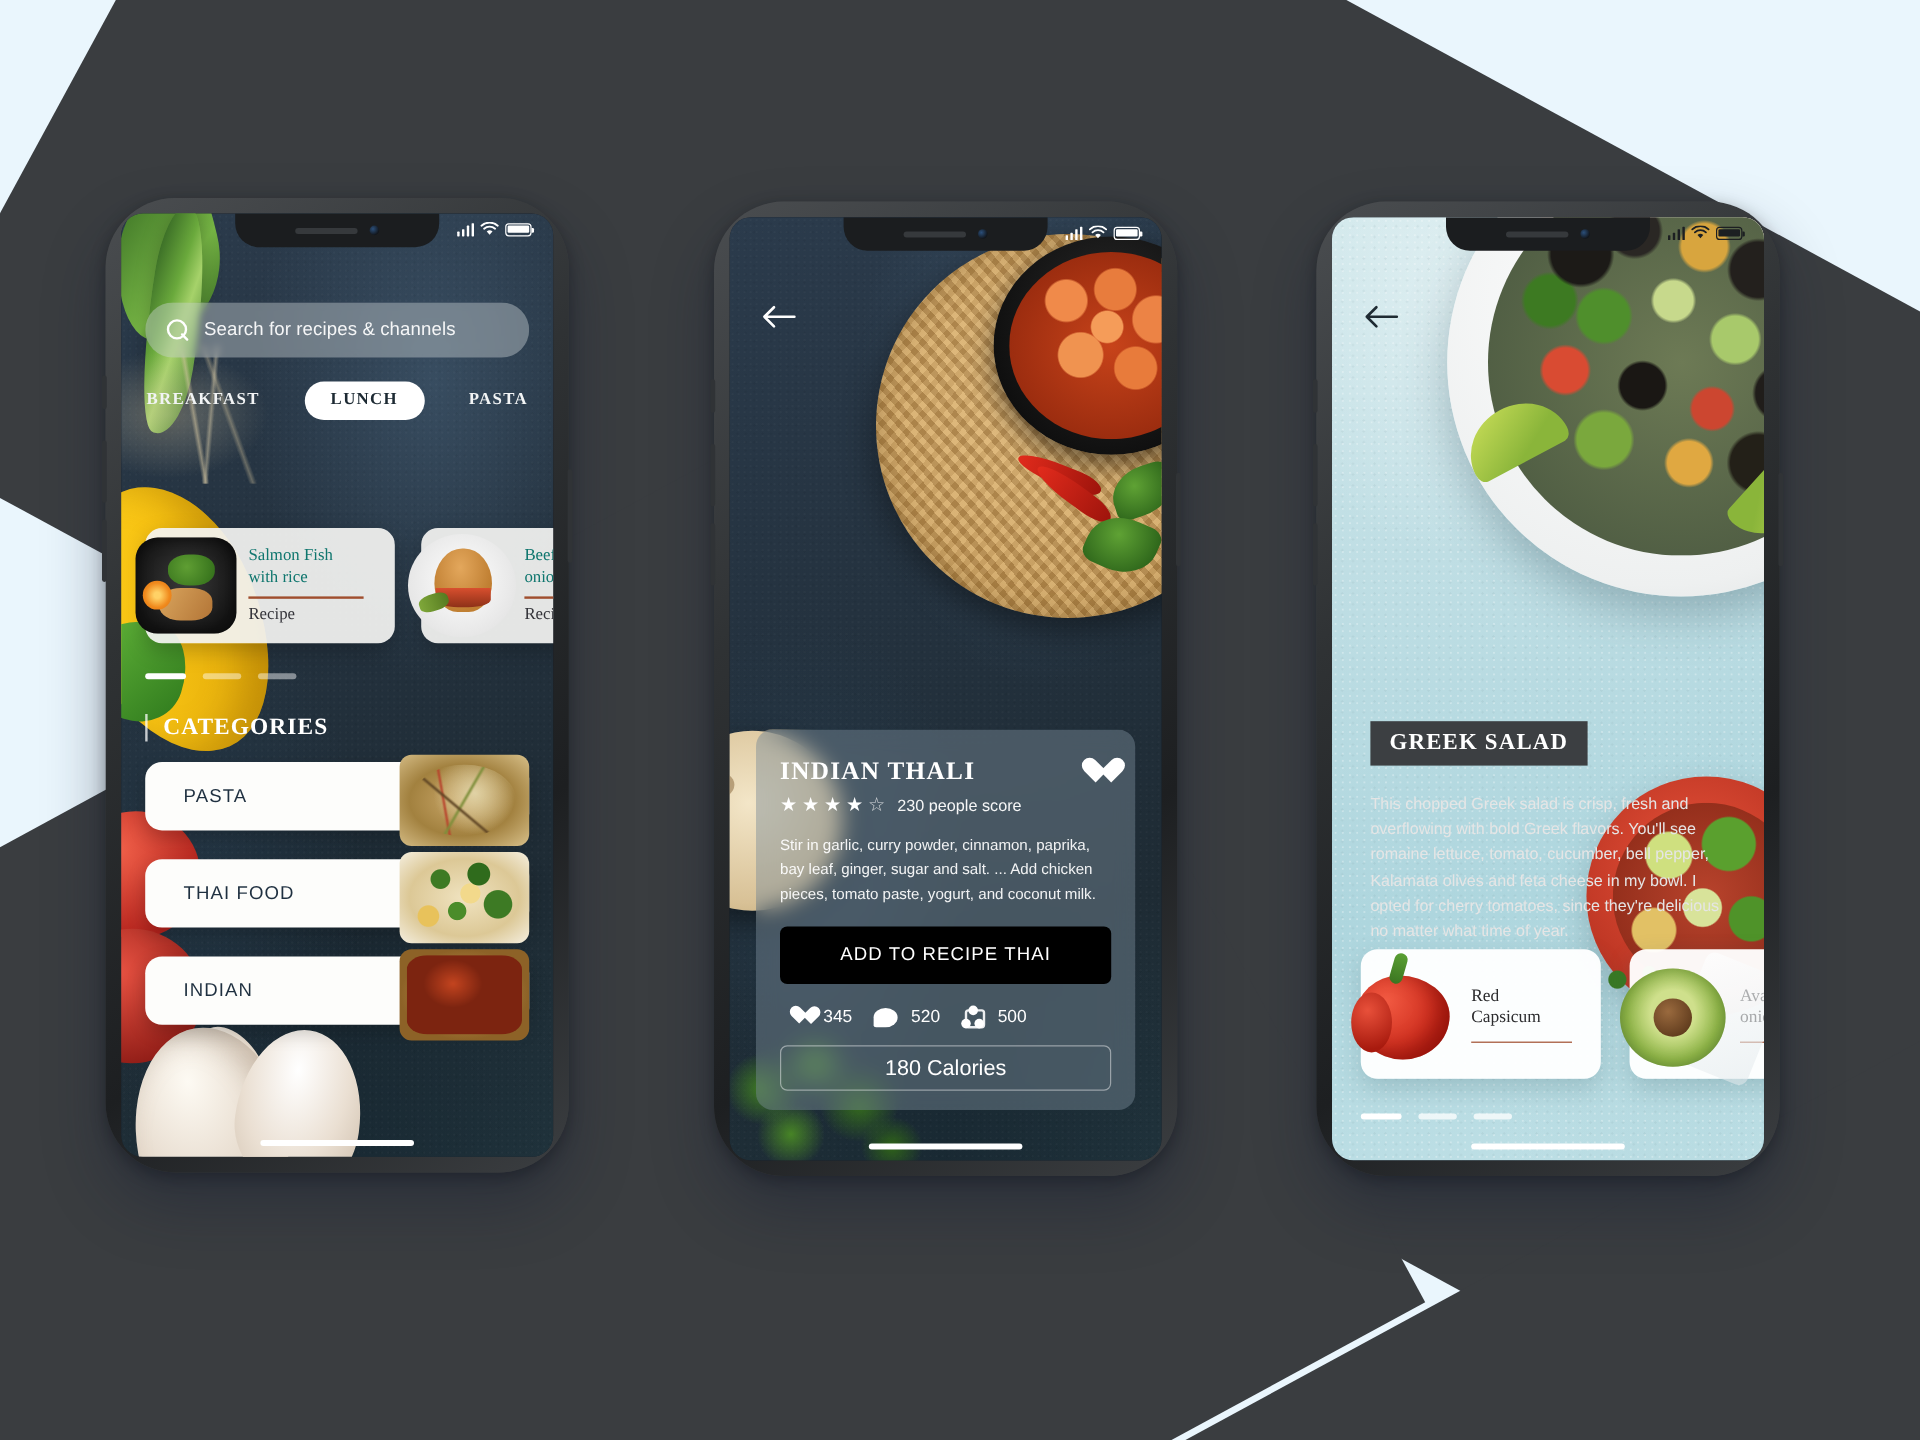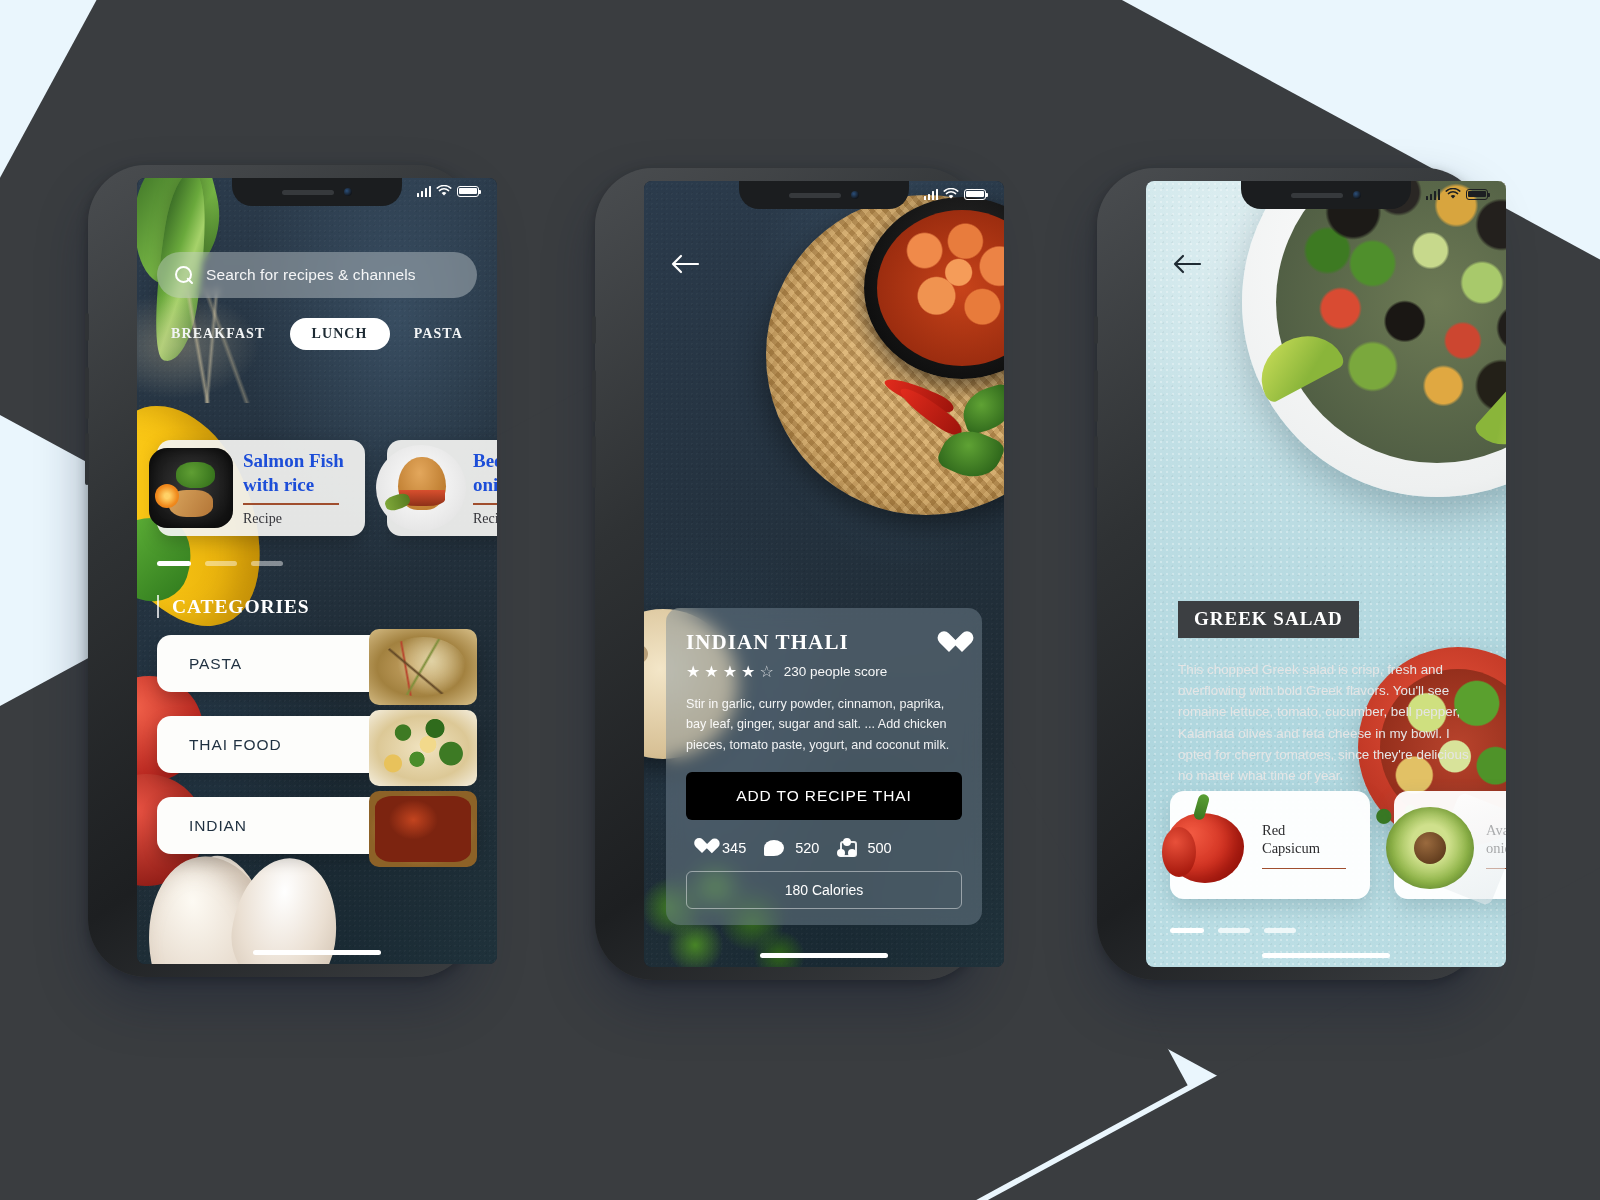--- a/index.html
+++ b/index.html
@@ -48,24 +48,23 @@
     position: absolute;
     width: 386px; height: 812px;
     border-radius: 58px;
     background: linear-gradient(145deg,#4a4d50 0%, #2f3234 35%, #1d1f21 70%, #3b3e41 100%);
     padding: 13px;
     box-shadow: 0 26px 50px rgba(20,30,50,.38), 0 4px 12px rgba(0,0,0,.3);
   }
   .phone-inner {
     position: relative;
     width: 100%; height: 100%;
-    border-radius: 8px;
+    border-radius: 18px;
     overflow: hidden;
     background: #17202b;
-    margin-left: 36px;
   }
   .btn-side {
     position: absolute;
     background: #303336;
     border-radius: 2px;
   }
   .btn-left-1 { left: -3px; top: 148px;  width: 4px; height: 28px; }
   .btn-left-2 { left: -3px; top: 202px;  width: 4px; height: 52px; }
   .btn-left-3 { left: -3px; top: 268px;  width: 4px; height: 52px; }
   .btn-right-1{ right: -3px; top: 226px; width: 4px; height: 78px; }
@@ -233,21 +232,21 @@
   }
   .search-ph { color: rgba(255,255,255,.93); font-size: 15.5px; letter-spacing:.1px; }
 
   .tabs {
     position:absolute; top: 140px; left: 20px; right: 20px;
     display:flex; align-items:center; justify-content: space-between;
   }
   .tab {
     font-family: "Liberation Serif", serif;
     font-size: 14px; font-weight: 700; letter-spacing: 1.1px;
-    color: #f2f4f5; padding: 7px 14px;
+    color: #f2f4f5; padding: 7px 1px;
   }
   .tab.active {
     background:#fff; color:#1d2a33;
     border-radius: 18px; padding: 8px 22px;
   }
 
   .sec-head {
     position:absolute; left: 20px;
     font-family: "Liberation Serif", serif;
     color: #fff; font-weight: 700;
@@ -323,21 +322,21 @@
   .pickle {
     position:absolute; left: 10%; top: 58%;
     width: 28%; height: 16%;
     background: linear-gradient(90deg,#7fa83a,#567a20);
     border-radius: 40%;
     transform: rotate(-18deg);
   }
   .dish-meta { flex:1; min-width:0; }
   .dish-name {
     font-family: "Liberation Serif", serif;
-    font-size: 19px; color: #1d4ed8; line-height: 1.24; font-weight: 700;
+    font-size: 14px; color: #0f766e; line-height: 1.24; font-weight: 400;
     white-space: nowrap;
   }
   .dish-rule { height: 1.4px; background: #a04e2e; margin: 7px 0 6px; width: 86%; }
   .dish-link {
     font-family: "Liberation Serif", serif;
     font-size: 14px; color: #34343a;
   }
 
   .dots { position:absolute; left: 20px; display:flex; gap: 14px; align-items:center; }
   .dots-1 { top: 383px; }
@@ -538,21 +537,21 @@
   .ic-share b:nth-child(3){ left: 11px; top: 11px; }
   .ic-share::after {
     content:''; position:absolute; left:3px; top:3px; width:13px; height:12px;
     border: 2.4px solid #fff; border-radius: 3px; opacity:.9;
   }
   .calorie {
     margin-top: 14px; height: 38px;
     border: 1px solid rgba(255,255,255,.45);
     border-radius: 6px;
     display:flex; align-items:center; justify-content:center;
-    color: #fff; font-size: 14px;
+    color: #fff; font-size: 18px;
   }
 
   
   .mint-bg {
     position:absolute; inset:0;
     background:
       radial-gradient(ellipse 70% 40% at 30% 8%, rgba(255,255,255,.4), transparent 70%),
       radial-gradient(ellipse 60% 50% at 80% 88%, rgba(176,214,221,.5), transparent 70%),
       linear-gradient(170deg,#cde6ea 0%, #bfdee4 35%, #aed6de 70%, #bfe0e6 100%);
   }

